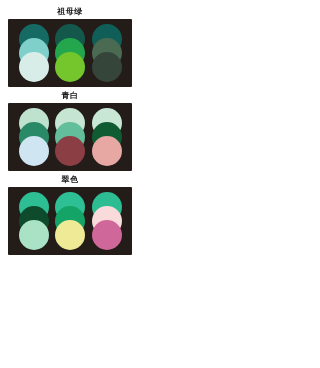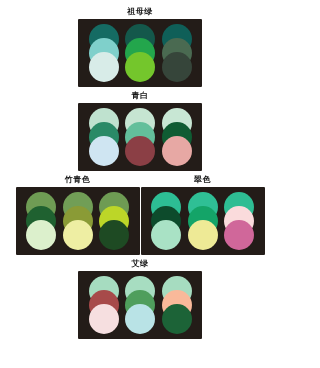--- a/index.html
+++ b/index.html
@@ -14,21 +14,21 @@
     width:280px;height:368px;
     box-sizing:border-box;
     padding:4px 8px 4px 8px;
     display:flex;flex-direction:column;
     justify-content:flex-start;
     gap:1px;
   }
   .palette-row{
     display:flex;
     flex-direction:row;
-    justify-content:center;
+    justify-content:flex-start;
     gap:1px;
     width:100%;
   }
   .palette-cell{
     width:124px;
     display:flex;
     flex-direction:column;
     align-items:center;
   }
   .palette-label{
@@ -114,40 +114,20 @@
           <div class="swatch-col">
             <div class="swatch s0" title="#c8e7d4" style="background: rgb(200, 231, 212);"></div>
             <div class="swatch s1" title="#0f5c33" style="background: rgb(15, 92, 51);"></div>
             <div class="swatch s2" title="#e7a8a4" style="background: rgb(231, 168, 164);"></div>
           </div>
         </div>
       </div>
     </div>
     <div class="palette-row">
       <div class="palette-cell">
-        <div class="palette-label">竹青色</div>
-        <div class="palette-card" style="background: rgb(35, 28, 24);">
-          <div class="swatch-col">
-            <div class="swatch s0" title="#6f9c54" style="background: rgb(111, 156, 84);"></div>
-            <div class="swatch s1" title="#1f6130" style="background: rgb(31, 97, 48);"></div>
-            <div class="swatch s2" title="#dcf0cc" style="background: rgb(220, 240, 204);"></div>
-          </div>
-          <div class="swatch-col">
-            <div class="swatch s0" title="#719e56" style="background: rgb(113, 158, 86);"></div>
-            <div class="swatch s1" title="#8a9b36" style="background: rgb(138, 155, 54);"></div>
-            <div class="swatch s2" title="#eeeea3" style="background: rgb(238, 238, 163);"></div>
-          </div>
-          <div class="swatch-col">
-            <div class="swatch s0" title="#6e9b53" style="background: rgb(110, 155, 83);"></div>
-            <div class="swatch s1" title="#bcd628" style="background: rgb(188, 214, 40);"></div>
-            <div class="swatch s2" title="#1e4a23" style="background: rgb(30, 74, 35);"></div>
-          </div>
-        </div>
-      </div>
-      <div class="palette-cell">
         <div class="palette-label">翠色</div>
         <div class="palette-card" style="background: rgb(35, 28, 24);">
           <div class="swatch-col">
             <div class="swatch s0" title="#2dbe94" style="background: rgb(45, 190, 148);"></div>
             <div class="swatch s1" title="#0d4b2c" style="background: rgb(13, 75, 44);"></div>
             <div class="swatch s2" title="#a9e2c5" style="background: rgb(169, 226, 197);"></div>
           </div>
           <div class="swatch-col">
             <div class="swatch s0" title="#2fbf95" style="background: rgb(47, 191, 149);"></div>
             <div class="swatch s1" title="#14a468" style="background: rgb(20, 164, 104);"></div>
@@ -155,34 +135,14 @@
           </div>
           <div class="swatch-col">
             <div class="swatch s0" title="#2ebd93" style="background: rgb(46, 189, 147);"></div>
             <div class="swatch s1" title="#fadbdc" style="background: rgb(250, 219, 220);"></div>
             <div class="swatch s2" title="#d0679a" style="background: rgb(208, 103, 154);"></div>
           </div>
         </div>
       </div>
     </div>
     <div class="palette-row">
-      <div class="palette-cell">
-        <div class="palette-label">艾绿</div>
-        <div class="palette-card" style="background: rgb(35, 28, 24);">
-          <div class="swatch-col">
-            <div class="swatch s0" title="#a6dcc0" style="background: rgb(166, 220, 192);"></div>
-            <div class="swatch s1" title="#a74a4a" style="background: rgb(167, 74, 74);"></div>
-            <div class="swatch s2" title="#f6dfe0" style="background: rgb(246, 223, 224);"></div>
-          </div>
-          <div class="swatch-col">
-            <div class="swatch s0" title="#a7ddc1" style="background: rgb(167, 221, 193);"></div>
-            <div class="swatch s1" title="#4f9e5c" style="background: rgb(79, 158, 92);"></div>
-            <div class="swatch s2" title="#b9e3e6" style="background: rgb(185, 227, 230);"></div>
-          </div>
-          <div class="swatch-col">
-            <div class="swatch s0" title="#a6dcc0" style="background: rgb(166, 220, 192);"></div>
-            <div class="swatch s1" title="#f9b99a" style="background: rgb(249, 185, 154);"></div>
-            <div class="swatch s2" title="#1c6337" style="background: rgb(28, 99, 55);"></div>
-          </div>
-        </div>
-      </div>
     </div>
   </div>
 
 </body></html>

